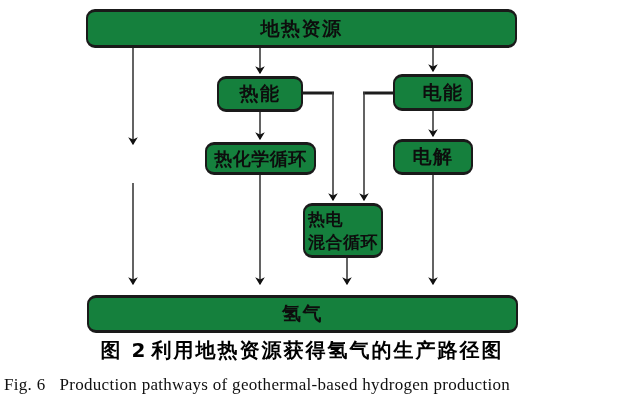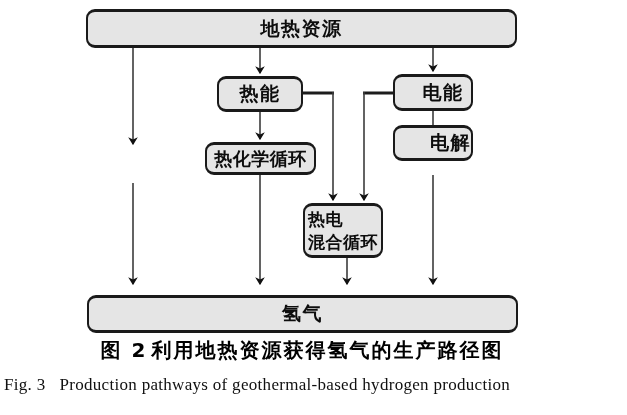--- a/index.html
+++ b/index.html
@@ -13,40 +13,40 @@
   }
   .wires {
     position: absolute;
     left: 0; top: 0;
     width: 627px; height: 415px;
     pointer-events: none;
   }
   .node {
     position: absolute;
     box-sizing: border-box;
-    background: #e5e5e5;
+    background: #15803d;
     border: 2px solid #1a1a1a;
     border-top-width: 3px;
     border-bottom-width: 3px;
     border-radius: 9px;
     display: flex;
     align-items: center;
     justify-content: center;
     font-weight: bold;
     font-size: 19px;
     letter-spacing: 1.5px;
     color: #0d0d0d;
     font-family: "DejaVu Sans", sans-serif;
   }
   .n-geothermal     { left: 86px;  top: 9px;   width: 431px; height: 39px; }
   .n-thermal        { left: 217px; top: 76px;  width: 86px;  height: 36px; }
   .n-electric       { left: 393px; top: 74px;  width: 80px;  height: 37px; padding-left: 20px; }
   .n-direct         { left: 86px;  top: 147px; width: 96px;  height: 36px; font-size: 18px; }
   .n-thermochemical { left: 205px; top: 142px; width: 111px; height: 33px; font-size: 18px; letter-spacing: 0.5px; }
-  .n-electrolysis   { left: 393px; top: 125px; width: 80px;  height: 36px; justify-content: flex-end; }
+  .n-electrolysis   { left: 393px; top: 139px; width: 80px;  height: 36px; }
   .n-hybrid         { left: 303px; top: 203px; width: 80px;  height: 55px;
                       font-size: 17px; letter-spacing: 0.5px;
                       white-space: pre-line; line-height: 1.3; }
   .n-hydrogen       { left: 87px;  top: 287px; width: 431px; height: 38px; margin-top: 8px; }
 
   .caption-zh {
     position: absolute;
     left: 86px; top: 337px; width: 432px;
     display: flex; justify-content: center; gap: 4px;
     font-weight: bold; font-size: 20px; letter-spacing: 2px;
@@ -120,17 +120,17 @@
   <div class="node n-hydrogen">
     <span>氢气</span>
   </div>
 
   <div class="caption-zh">
     <span>图 2</span>
     <span>利用地热资源获得氢气的生产路径图</span>
   </div>
 
   <div class="caption-en">
-    <span>Fig. 3</span>
+    <span>Fig. 6</span>
     <span>Production pathways of geothermal-based hydrogen production</span>
   </div>
 
 </div>
 
 </body></html>

